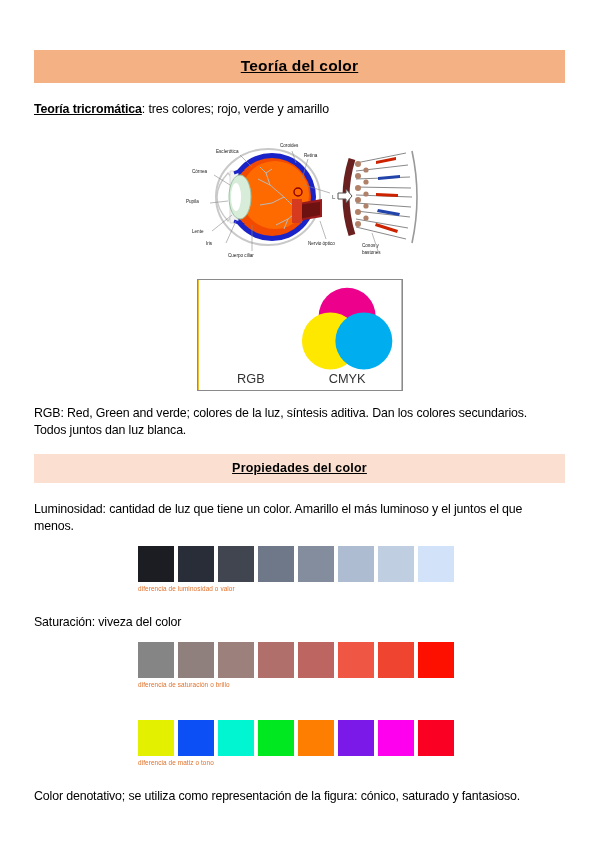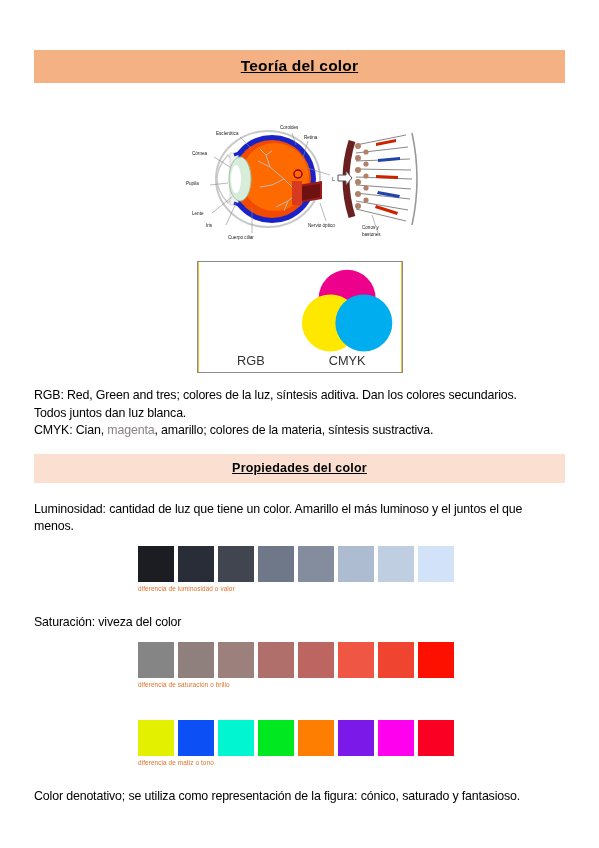--- a/index.html
+++ b/index.html
@@ -105,20 +105,21 @@
 
 <div class="page">
   <div class="content">
 
     <div class="banner banner-main">
       <span>Teoría del color</span>
     </div>
 
     <div class="sp-18"></div>
 
+    <p class="para"><span class="u-bold">Teoría tricromática</span><span>: tres colores; rojo, verde y amarillo</span></p>
 
     <div class="sp-14"></div>
 
     <div class="figure-wrap">
       <svg class="eye-fig" viewBox="0 0 240 128">
         <rect x="0" y="0" width="240" height="128" fill="#ffffff"></rect>
 
         <ellipse cx="88" cy="64" rx="52" ry="48" fill="none" stroke="#c9c9c9" stroke-width="2"></ellipse>
 
         <circle cx="92" cy="64" r="44" fill="#1a23c8"></circle>
@@ -239,23 +240,22 @@
             <circle cx="168" cy="62" r="29" fill="#00aeef"></circle>
           </g>
           <text x="53" y="105" text-anchor="middle" font-family="Liberation Sans, sans-serif" font-size="13" fill="#333333">RGB</text>
           <text x="151" y="105" text-anchor="middle" font-family="Liberation Sans, sans-serif" font-size="13" fill="#333333">CMYK</text>
         </svg>
       </div>
     </div>
 
     <div class="sp-14"></div>
 
-    <p class="para">RGB: Red, Green and tres; colores de la luz, síntesis aditiva. Dan los colores secundarios.</p>
+    <p class="para">RGB: Red, Green and verde; colores de la luz, síntesis aditiva. Dan los colores secundarios.</p>
     <p class="para">Todos juntos dan luz blanca.</p>
-    <p class="para"><span>CMYK: Cian, </span><span class="muted-magenta">magenta</span><span>, amarillo; colores de la materia, síntesis sustractiva.</span></p>
 
     <div class="sp-14"></div>
 
     <div class="banner banner-sub">
       <span>Propiedades del color</span>
     </div>
 
     <div class="sp-18"></div>
 
     <p class="para">Luminosidad: cantidad de luz que tiene un color. Amarillo el más luminoso y el juntos el que menos.</p>

